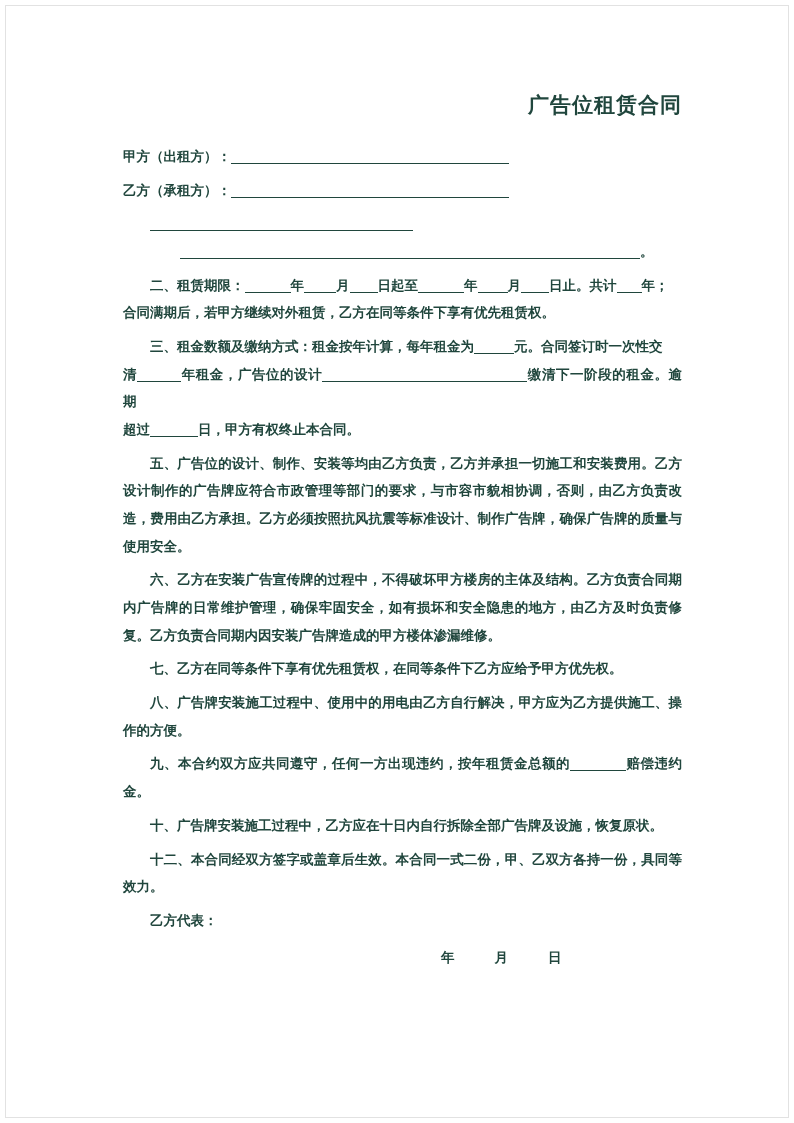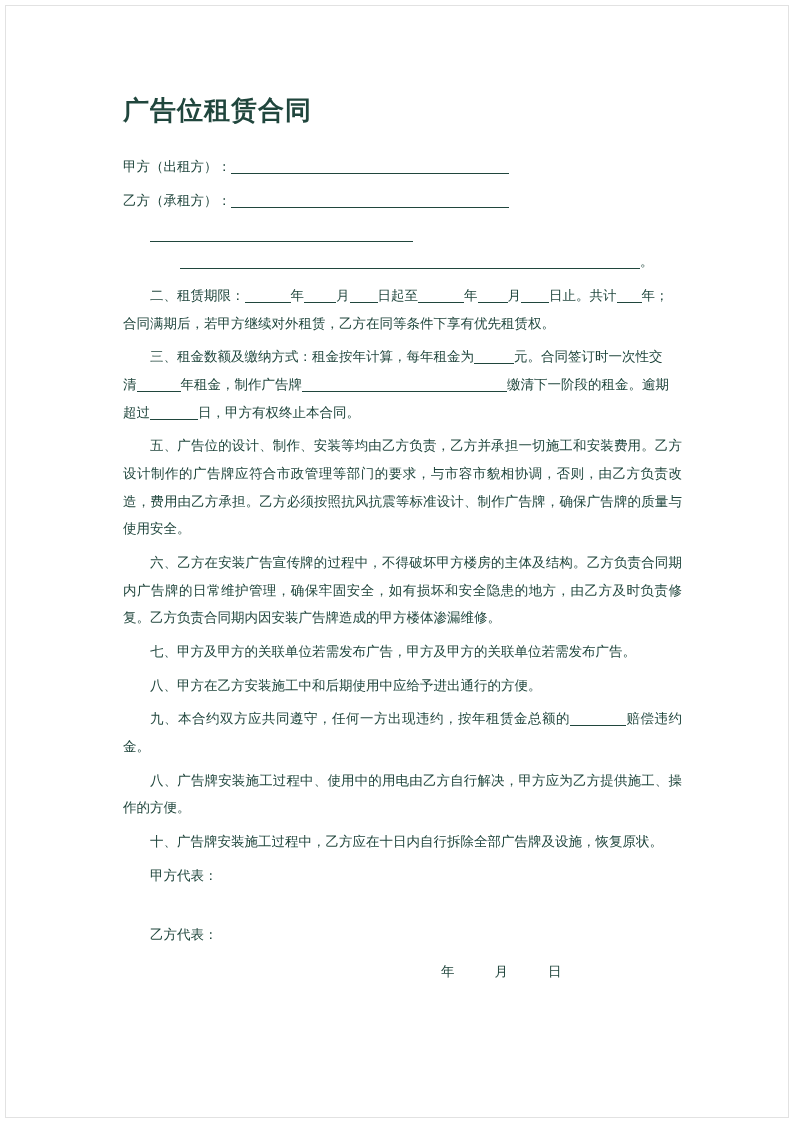--- a/index.html
+++ b/index.html
@@ -22,30 +22,31 @@
     position: relative;
     box-sizing: border-box;
     width: 100%;
     height: 100%;
     padding: 84px 112px 0 123px;
     color: var(--text-color, #20463d);
     font-size: 13.5px;
     line-height: 2.05;
   }
   .doc-title {
-    text-align: left;
-    font-size: 26px;
+    text-align: right;
+    font-size: 21px;
     font-weight: bold;
     margin: 0 0 16px 0;
     letter-spacing: 1px;
   }
   p.para {
     margin: 0 0 6px 0;
     text-align: justify;
     word-break: break-all;
+    font-weight: bold;
   }
   p.indent { text-indent: 27px; }
   p.no-indent { text-indent: 0; }
   p.sig-gap { margin-bottom: 32px; }
   p.date-line { text-align: left; margin-top: 9px; }
   .blank {
     display: inline-block;
     height: 1em;
     border-bottom: 1px solid currentColor;
     vertical-align: -3px;
@@ -60,26 +61,25 @@
 
 <div class="page-frame">
   <div class="page-border"></div>
   <div class="doc" style="--text-color: #20463d;">
     <h1 class="doc-title">广告位租赁合同</h1>
     <div>
         <p class="para no-indent"><span>甲方（出租方）：</span><span class="blank" style="width: 278px;"></span></p>
         <p class="para no-indent"><span>乙方（承租方）：</span><span class="blank" style="width: 278px;"></span></p>
         <p class="para indent"><span class="blank" style="width: 263px;"></span><br><span class="spacer" style="width: 57px;"></span><span class="blank" style="width: 460px;"></span><span>。</span></p>
         <p class="para indent"><span>二、租赁期限：</span><span class="blank" style="width: 46px;"></span><span>年</span><span class="blank" style="width: 32px;"></span><span>月</span><span class="blank" style="width: 28px;"></span><span>日起至</span><span class="blank" style="width: 46px;"></span><span>年</span><span class="blank" style="width: 30px;"></span><span>月</span><span class="blank" style="width: 28px;"></span><span>日止。共计</span><span class="blank" style="width: 25px;"></span><span>年；</span><br><span>合同满期后，若甲方继续对外租赁，乙方在同等条件下享有优先租赁权。</span></p>
-        <p class="para indent"><span>三、租金数额及缴纳方式：租金按年计算，每年租金为</span><span class="blank" style="width: 40px;"></span><span>元。合同签订时一次性交</span><br><span>清</span><span class="blank" style="width: 44px;"></span><span>年租金，制作广告牌</span><span class="blank" style="width: 205px;"></span><span>缴清下一阶段的租金。逾期</span><br><span>超过</span><span class="blank" style="width: 48px;"></span><span>日，甲方有权终止本合同。</span></p>
+        <p class="para indent"><span>三、租金数额及缴纳方式：租金按年计算，每年租金为</span><span class="blank" style="width: 40px;"></span><span>元。合同签订时一次性交</span><br><span>清</span><span class="blank" style="width: 44px;"></span><span>年租金，广告位的设计</span><span class="blank" style="width: 205px;"></span><span>缴清下一阶段的租金。逾期</span><br><span>超过</span><span class="blank" style="width: 48px;"></span><span>日，甲方有权终止本合同。</span></p>
         <p class="para indent"><span>五、广告位的设计、制作、安装等均由乙方负责，乙方并承担一切施工和安装费用。乙方设计制作的广告牌应符合市政管理等部门的要求，与市容市貌相协调，否则，由乙方负责改造，费用由乙方承担。乙方必须按照抗风抗震等标准设计、制作广告牌，确保广告牌的质量与使用安全。</span></p>
         <p class="para indent"><span>六、乙方在安装广告宣传牌的过程中，不得破坏甲方楼房的主体及结构。乙方负责合同期内广告牌的日常维护管理，确保牢固安全，如有损坏和安全隐患的地方，由乙方及时负责修复。乙方负责合同期内因安装广告牌造成的甲方楼体渗漏维修。</span></p>
-        <p class="para indent"><span>七、甲方及甲方的关联单位若需发布广告，甲方及甲方的关联单位若需发布广告。</span></p>
-        <p class="para indent"><span>八、甲方在乙方安装施工中和后期使用中应给予进出通行的方便。</span></p>
+        <p class="para indent"><span>七、乙方在同等条件下享有优先租赁权，在同等条件下乙方应给予甲方优先权。</span></p>
+        <p class="para indent"><span>八、广告牌安装施工过程中、使用中的用电由乙方自行解决，甲方应为乙方提供施工、操作的方便。</span></p>
         <p class="para indent"><span>九、本合约双方应共同遵守，任何一方出现违约，按年租赁金总额的</span><span class="blank" style="width: 56px;"></span><span>赔偿违约金。</span></p>
-        <p class="para indent"><span>八、广告牌安装施工过程中、使用中的用电由乙方自行解决，甲方应为乙方提供施工、操作的方便。</span></p>
         <p class="para indent"><span>十、广告牌安装施工过程中，乙方应在十日内自行拆除全部广告牌及设施，恢复原状。</span></p>
-        <p class="para indent sig-gap"><span>甲方代表：</span></p>
+        <p class="para indent"><span>十二、本合同经双方签字或盖章后生效。本合同一式二份，甲、乙双方各持一份，具同等效力。</span></p>
         <p class="para indent"><span>乙方代表：</span></p>
         <p class="para no-indent date-line"><span class="spacer" style="width: 318px;"></span><span>年</span><span class="spacer" style="width: 40px;"></span><span>月</span><span class="spacer" style="width: 40px;"></span><span>日</span></p>
       </div>
   </div>
 </div>
 
 </body></html>

